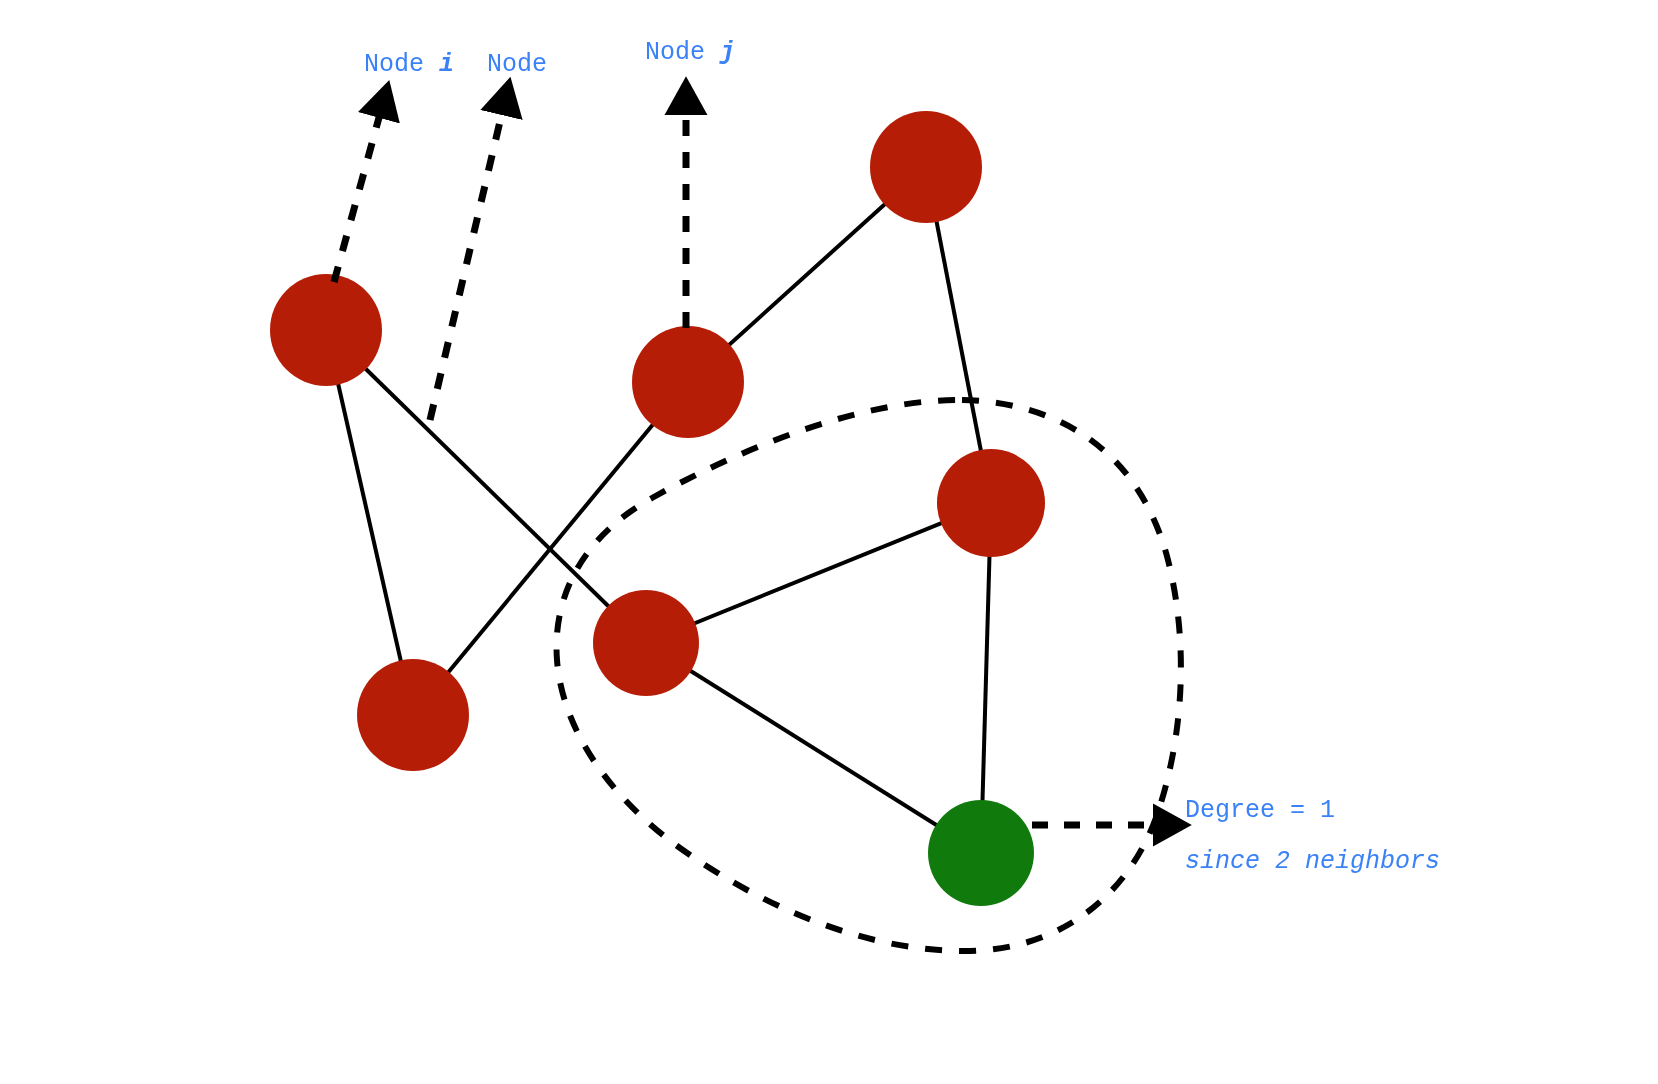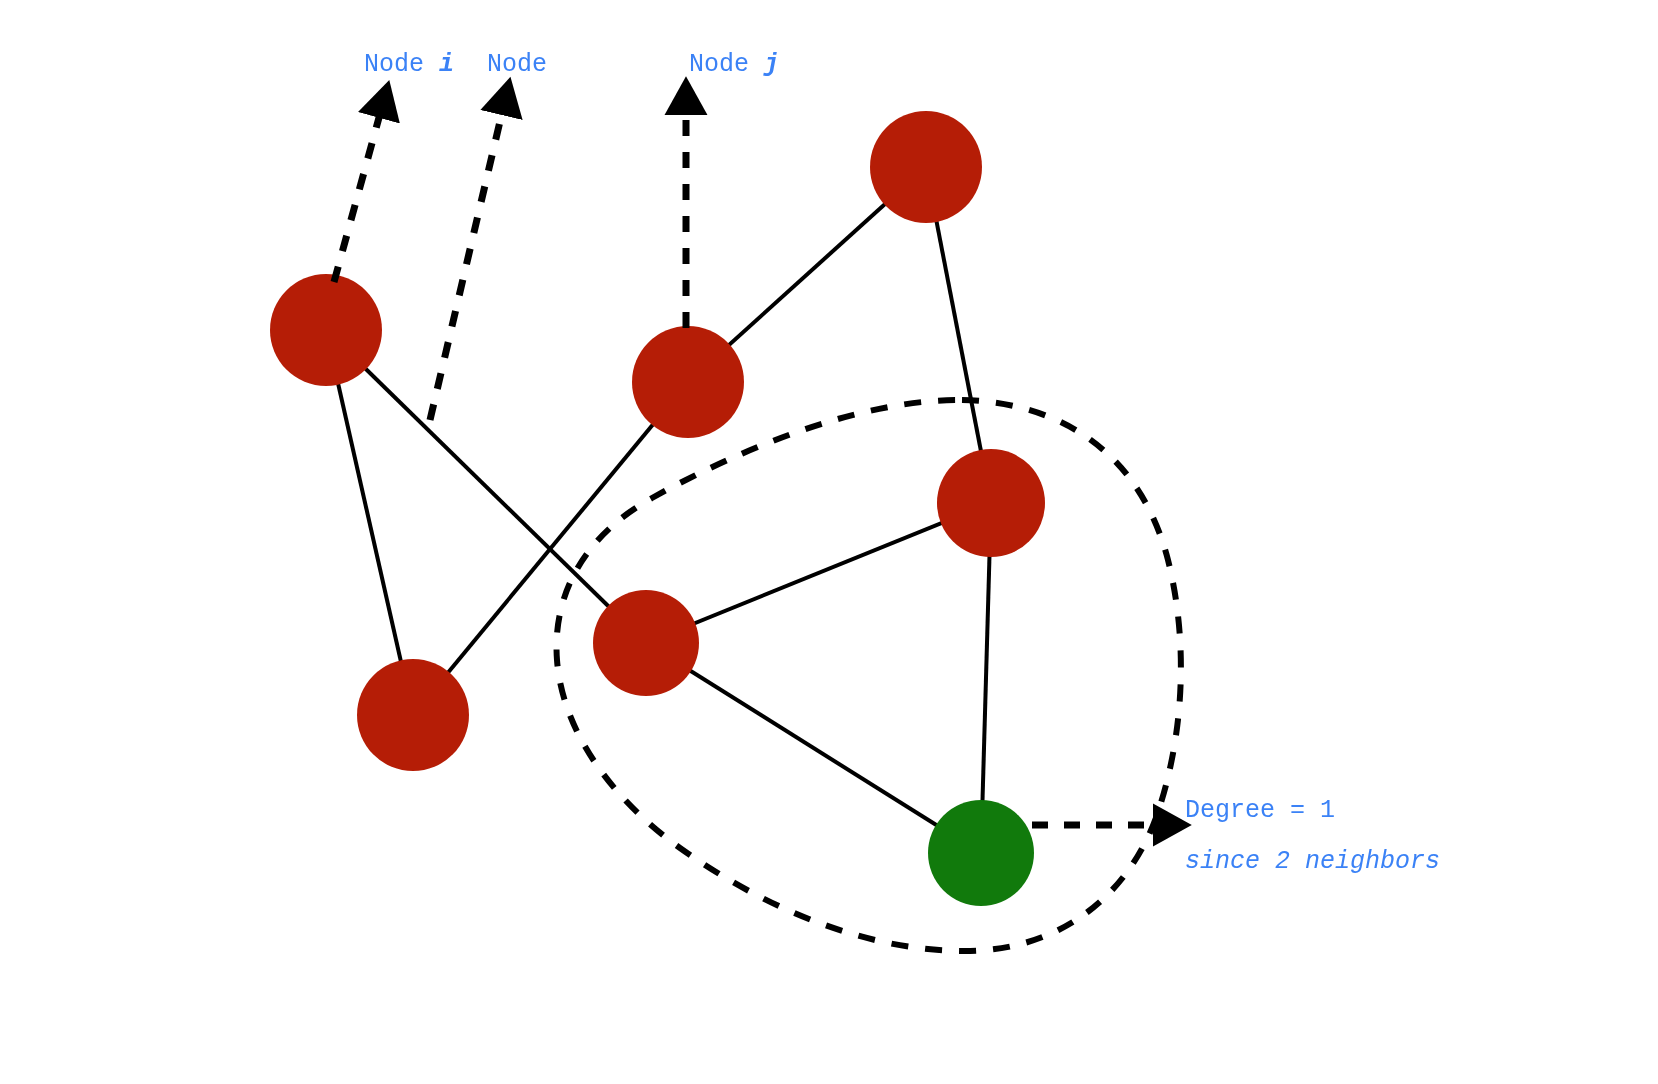--- a/index.html
+++ b/index.html
@@ -96,21 +96,21 @@
   </svg>
 
   <div class="anno-label" style="left:364px; top:52px;">
     <span>Node </span><span class="em-letter">i</span>
   </div>
 
   <div class="anno-label" style="left:487px; top:52px;">
     <span>Node</span>
   </div>
 
-  <div class="anno-label" style="left:645px; top:52px;margin-left:44px;">
+  <div class="anno-label" style="left:645px; top:40px;">
     <span>Node </span><span class="em-letter">j</span>
   </div>
 
   <div class="anno-label" style="left:1185px; top:798px;">Degree = 1</div>
 
   <div class="anno-label anno-italic" style="left:1185px; top:849px;">since 2 neighbors</div>
 
 </div>
 
 </body></html>

